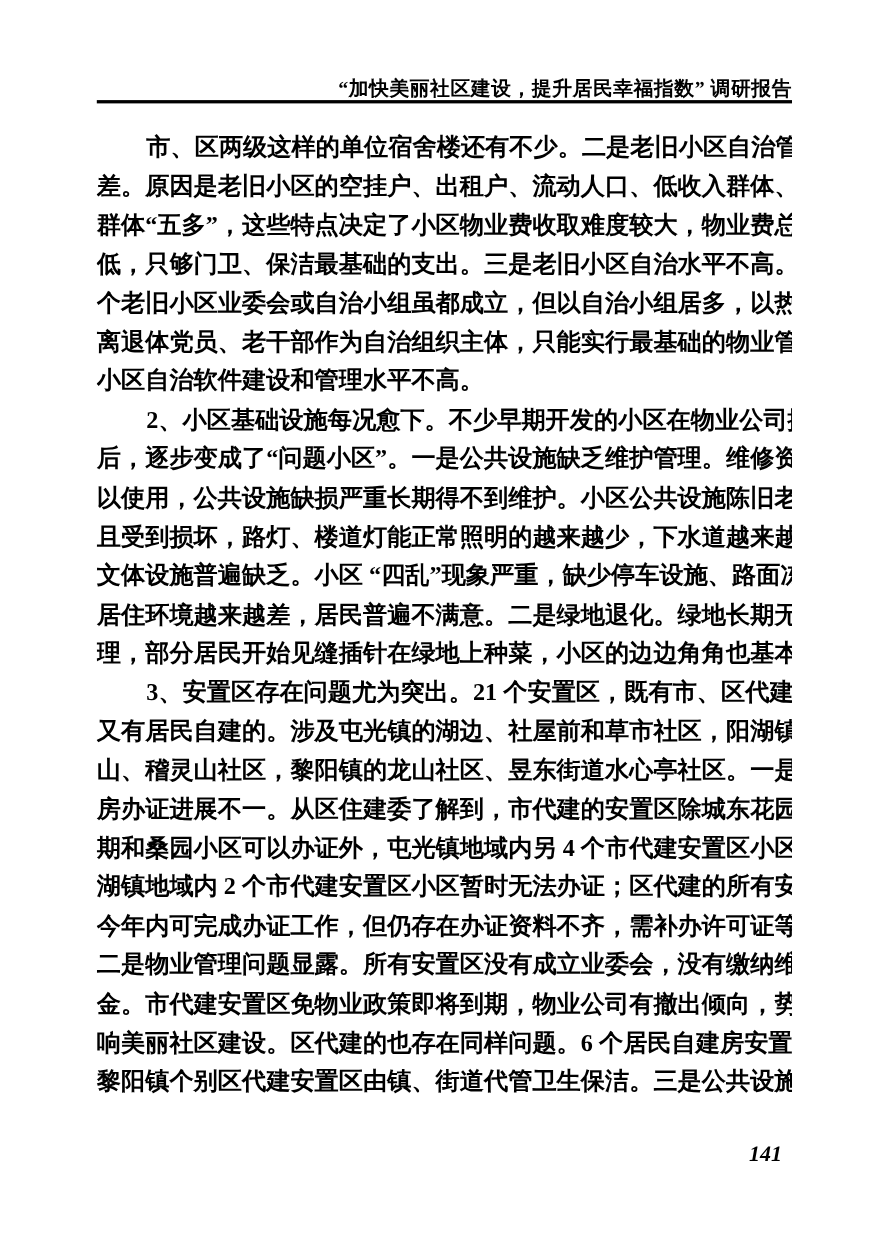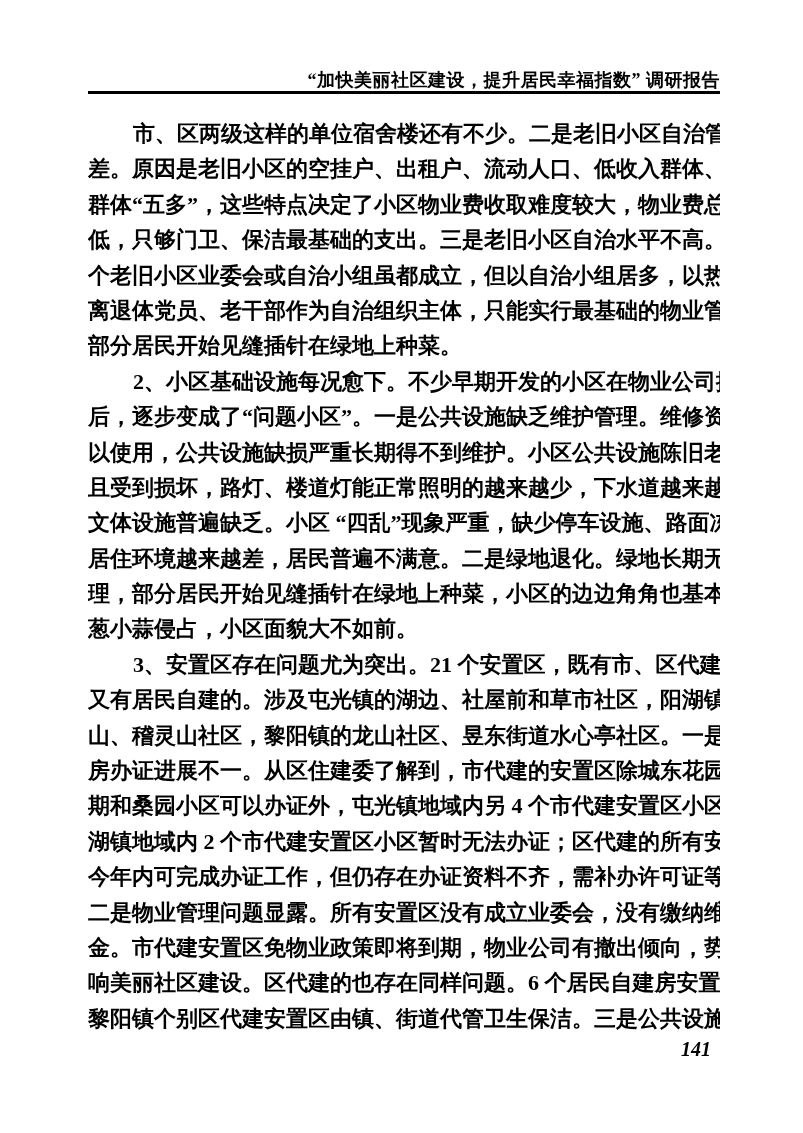--- a/index.html
+++ b/index.html
@@ -79,29 +79,28 @@
 
   <div class="header-rule"></div>
 
   <div class="body-text">
     <div class="line indent">市、区两级这样的单位宿舍楼还有不少。二是老旧小区自治管理基础较</div>
     <div class="line">差。原因是老旧小区的空挂户、出租户、流动人口、低收入群体、老年</div>
     <div class="line">群体“五多”，这些特点决定了小区物业费收取难度较大，物业费总额偏</div>
     <div class="line">低，只够门卫、保洁最基础的支出。三是老旧小区自治水平不高。85</div>
     <div class="line">个老旧小区业委会或自治小组虽都成立，但以自治小组居多，以热心的</div>
     <div class="line">离退体党员、老干部作为自治组织主体，只能实行最基础的物业管理，</div>
-    <div class="line para-end">部分居民开始见缝插针在绿地上种菜。</div>
+    <div class="line para-end">小区自治软件建设和管理水平不高。</div>
     <div class="line indent">2、小区基础设施每况愈下。不少早期开发的小区在物业公司撤走</div>
     <div class="line">后，逐步变成了“问题小区”。一是公共设施缺乏维护管理。维修资金难</div>
     <div class="line">以使用，公共设施缺损严重长期得不到维护。小区公共设施陈旧老化并</div>
     <div class="line">且受到损坏，路灯、楼道灯能正常照明的越来越少，下水道越来越不畅，</div>
     <div class="line">文体设施普遍缺乏。小区 “四乱”现象严重，缺少停车设施、路面冻毁、</div>
     <div class="line">居住环境越来越差，居民普遍不满意。二是绿地退化。绿地长期无人管</div>
     <div class="line">理，部分居民开始见缝插针在绿地上种菜，小区的边边角角也基本被小</div>
-    <div class="line para-end">葱小蒜侵占，小区面貌大不如前。</div>
     <div class="line indent">3、安置区存在问题尤为突出。21 个安置区，既有市、区代建的，</div>
     <div class="line">又有居民自建的。涉及屯光镇的湖边、社屋前和草市社区，阳湖镇的柏</div>
     <div class="line">山、稽灵山社区，黎阳镇的龙山社区、昱东街道水心亭社区。一是安置</div>
     <div class="line">房办证进展不一。从区住建委了解到，市代建的安置区除城东花园 1-3</div>
     <div class="line">期和桑园小区可以办证外，屯光镇地域内另 4 个市代建安置区小区和阳</div>
     <div class="line">湖镇地域内 2 个市代建安置区小区暂时无法办证；区代建的所有安置区</div>
     <div class="line">今年内可完成办证工作，但仍存在办证资料不齐，需补办许可证等问题。</div>
     <div class="line">二是物业管理问题显露。所有安置区没有成立业委会，没有缴纳维修基</div>
     <div class="line">金。市代建安置区免物业政策即将到期，物业公司有撤出倾向，势必影</div>
     <div class="line">响美丽社区建设。区代建的也存在同样问题。6 个居民自建房安置区和</div>

